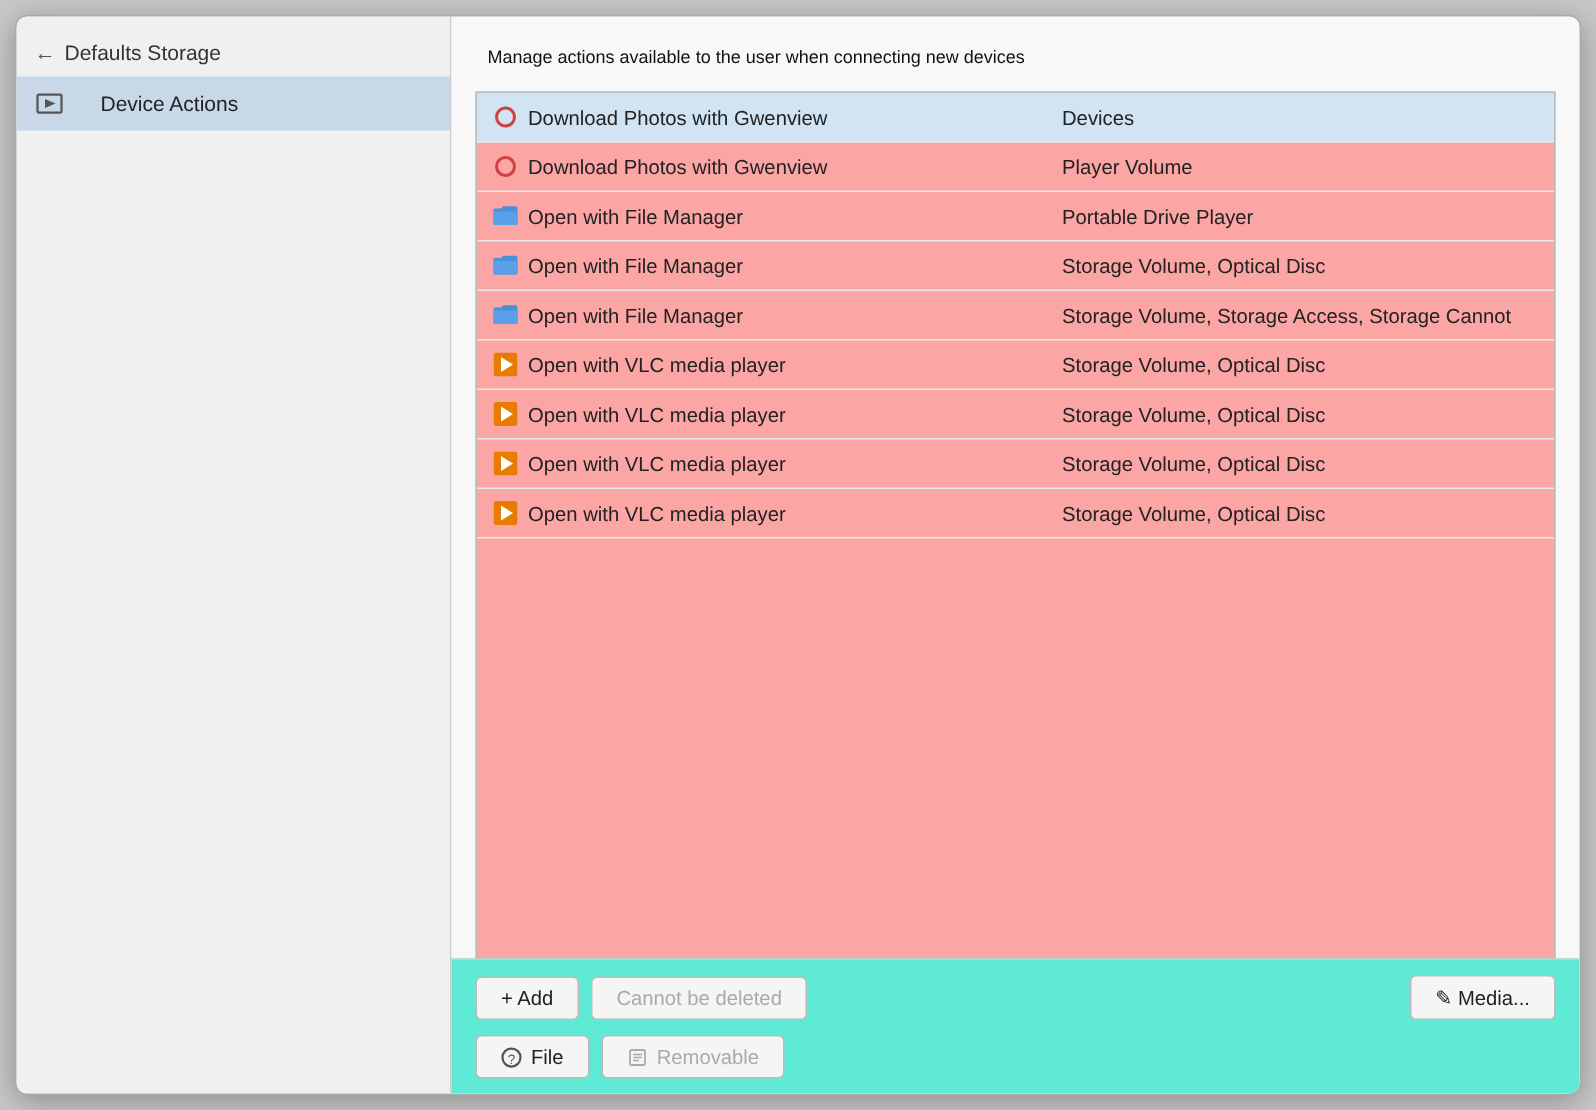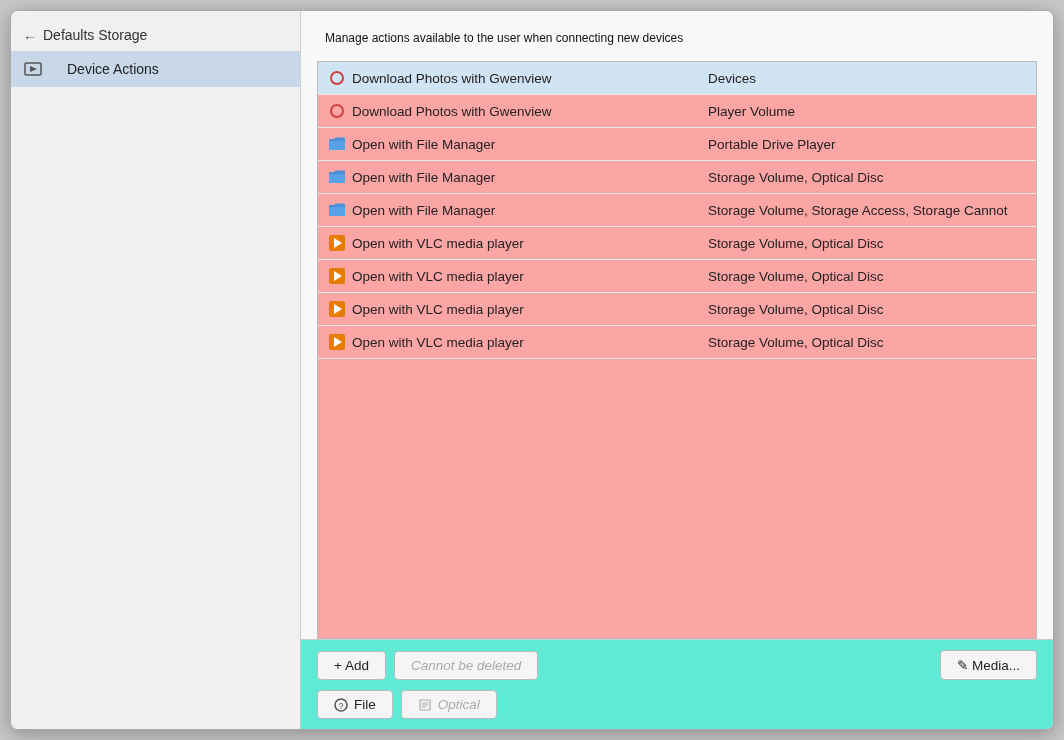--- a/index.html
+++ b/index.html
@@ -137,21 +137,21 @@
       font-size: 13.5px;
       border: 1px solid #bbb;
       background: #f5f5f5;
       border-radius: 4px;
       cursor: pointer;
       color: #222;
       display: inline-flex;
       align-items: center;
       gap: 6px;
     }
-    .btn:disabled { color: #aaa; cursor: default; font-style: italic; }
+    .btn:disabled { color: #aaa; cursor: default; }
   </style>
 </head>
 <body>
 
 <div class="window">
   <div class="window-content">
 
     <div class="sidebar">
       <div class="sidebar-back">
         <span class="back-arrow">←</span>
@@ -319,18 +319,18 @@
           </svg>
           <span>File</span>
         </button>
         <button class="btn" disabled="">
           <svg width="14" height="14" viewBox="0 0 14 14">
             <rect x="2" y="2" width="10" height="10" rx="1" fill="none" stroke="#aaa" stroke-width="1.2"></rect>
             <line x1="4" y1="5" x2="10" y2="5" stroke="#aaa" stroke-width="1"></line>
             <line x1="4" y1="7" x2="10" y2="7" stroke="#aaa" stroke-width="1"></line>
             <line x1="4" y1="9" x2="8" y2="9" stroke="#aaa" stroke-width="1"></line>
           </svg>
-          <span style="color:#aaa;">Optical</span>
+          <span style="color:#aaa;">Removable</span>
         </button>
       </div>
     </div>
   </div>
 </div>
 
 </body></html>

